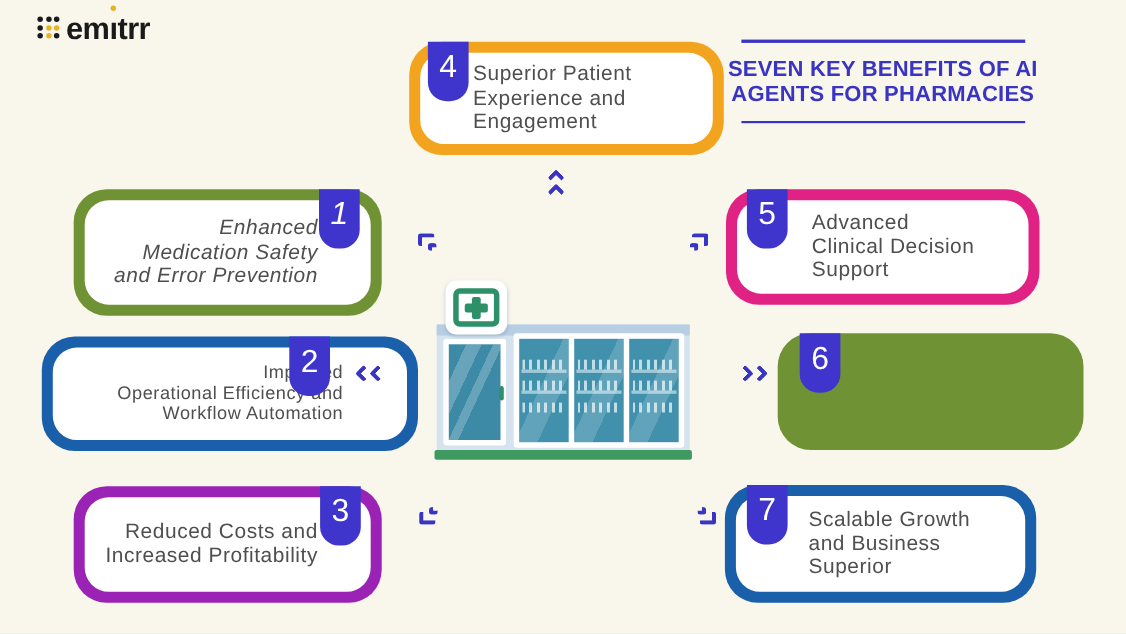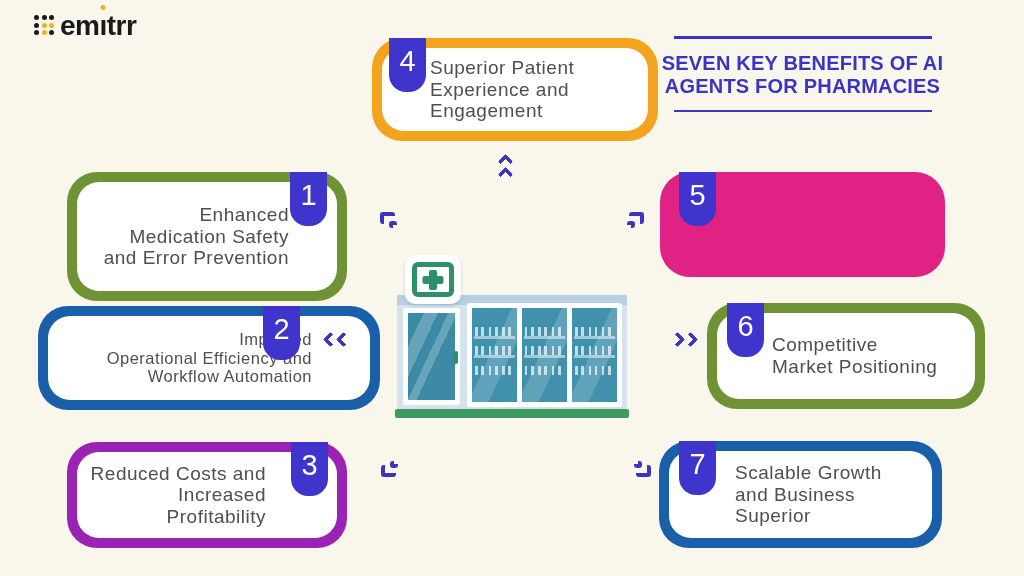--- a/index.html
+++ b/index.html
@@ -32,31 +32,31 @@
   .card-inner { width:100%; height:100%; background:#fff; border-radius:22px;
     display:flex; align-items:center; }
   .card-text { white-space:pre-line; font-size:19px; line-height:1.14; letter-spacing:0.5px;
     color:var(--text,#4f4f4f); width:100%; }
   .al-right .card-text { text-align:right; }
   .al-left  .card-text { text-align:left; }
   .badge { position:absolute; top:0; width:37px; height:54px; background:var(--badge,#3f35cd);
     border-radius:0 0 17px 17px; display:flex; align-items:center; justify-content:center;
     padding-bottom:8px; color:#fff; font-size:29px; }
 
-  #card1 { left:67px;  top:172px; width:280px; height:129px; }
+  #card1 { left:67px;  top:172px; width:280px; height:115px;font-style:italic; }
   #card1 .card-inner { padding-right:48px; }
   #card1 .badge { left:223px; }
 
   #card2 { left:38px;  top:306px; width:342px; height:104px; }
   #card2 .card-inner { padding-right:58px; }
   #card2 .card-text { font-size:16.5px; }
   #card2 .badge { left:225px; }
 
   #card3 { left:67px;  top:442px; width:280px; height:106px; }
-  #card3 .card-inner { padding-right:71px; }
+  #card3 .card-inner { padding-right:48px; }
   #card3 .badge { left:224px; }
 
   #card4 { left:372px; top:38px;  width:286px; height:103px; }
   #card4 .card-inner { padding-left:48px; }
   #card4 .badge { left:17px; }
 
   #card5 { left:660px; top:172px; width:285px; height:105px; }
   #card5 .card-inner { padding-left:68px; }
   #card5 .badge { left:19px; }
 
@@ -191,30 +191,31 @@
         <div class="card-text">Superior Patient
 Experience and
 Engagement</div>
       </div>
     <div class="badge">
         <span>4</span>
       </div>
   </div>
 
   <div class="card" id="card5" style="--accent: #e02285;">
+    <div class="card-inner al-left">
+        <div class="card-text">Advanced
+Clinical Decision
+Support</div>
+      </div>
     <div class="badge">
         <span>5</span>
       </div>
   </div>
 
   <div class="card" id="card6" style="--accent: #6f9334;">
-    <div class="card-inner al-left">
-        <div class="card-text">Competitive
-Market Positioning</div>
-      </div>
     <div class="badge">
         <span>6</span>
       </div>
   </div>
 
   <div class="card" id="card7" style="--accent: #1a5fa9;">
     <div class="card-inner al-left">
         <div class="card-text">Scalable Growth
 and Business
 Superior</div>

